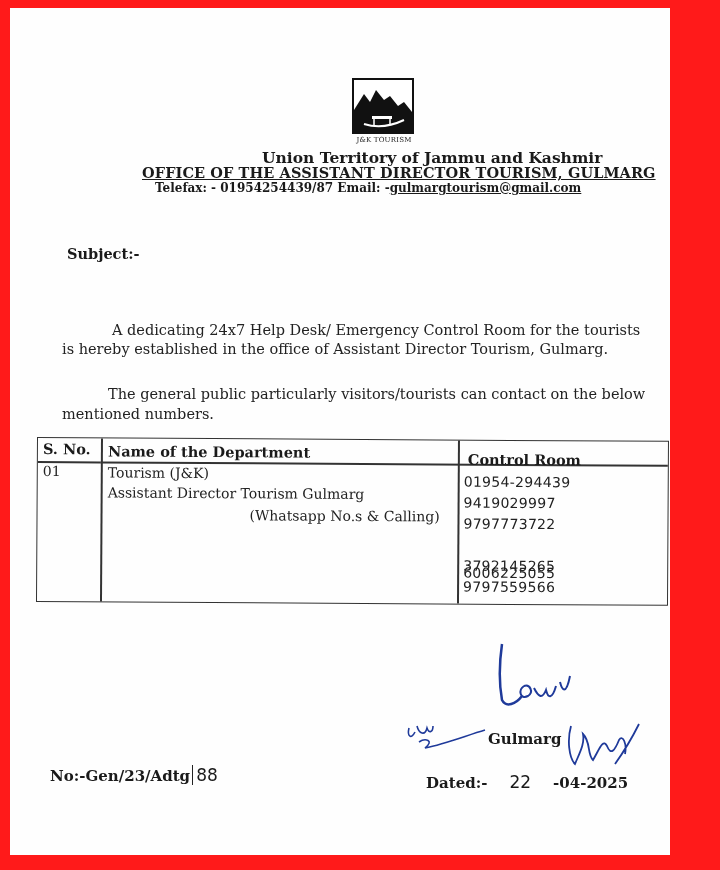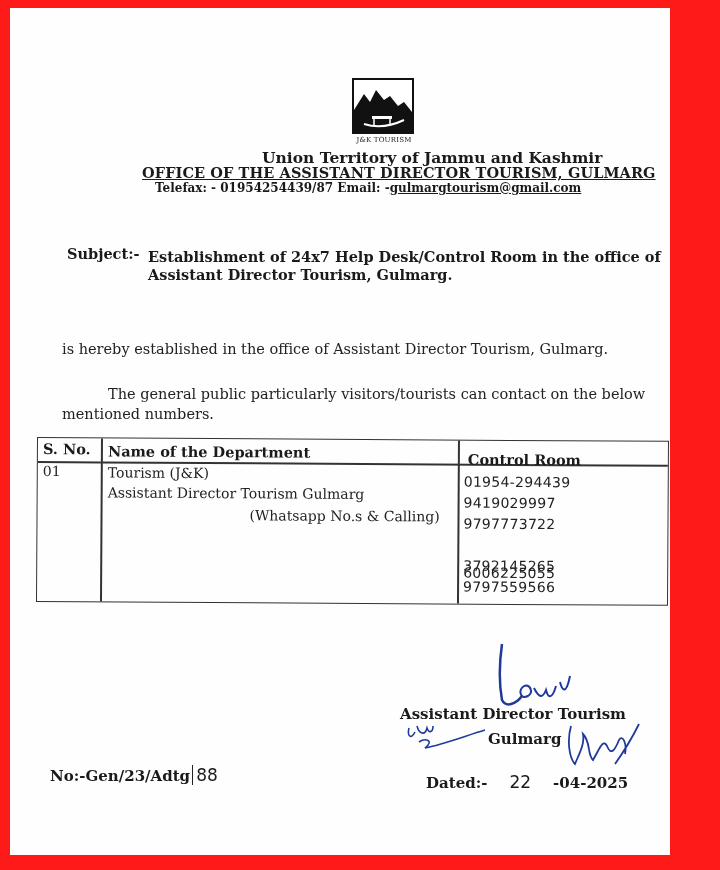--- a/index.html
+++ b/index.html
@@ -69,22 +69,22 @@
       </svg>
     </div>
     <div class="logo-caption">J&amp;K TOURISM</div>
   </div>
 
   <div class="abs h-ut">Union Territory of Jammu and Kashmir</div>
   <div class="abs h-office">OFFICE OF THE ASSISTANT DIRECTOR TOURISM, GULMARG</div>
   <div class="abs h-tel"><span>Telefax: - 01954254439/87 Email: -</span><span class="email">gulmargtourism@gmail.com</span></div>
 
   <div class="abs subj-label">Subject:-</div>
-  <div class="abs subj-text">Establishment of 24x7 Help Desk/Control Room in the office of Assistant Director Tourism, Gulmarg.</div>
 
+  <div class="abs para p1a">A dedicating 24x7 Help Desk/ Emergency Control Room for the tourists</div>
   <div class="abs para p1b">is hereby established in the office of Assistant Director Tourism, Gulmarg.</div>
   <div class="abs para p2a">The general public particularly visitors/tourists can contact on the below</div>
   <div class="abs para p2b">mentioned numbers.</div>
 
   <div class="table" style="left:27px; top:429px;">
     <div class="vline" style="left:63px;"></div>
     <div class="vline" style="left:420px;"></div>
     <div class="hline" style="left:0; width:63px; top:23px;"></div>
     <div class="hline" style="left:63px; right:0; top:23px;"></div>
 
@@ -110,17 +110,16 @@
     <path d="M44,48 C38,52 40,62 48,58 C54,54 50,46 44,48 M54,50 C58,58 62,62 66,52 C68,60 72,62 76,48 M80,44 C82,52 86,58 90,38" stroke="#1f3a9a" stroke-width="2" fill="none"></path>
   </svg>
   <svg class="sig-svg" style="left:395px; top:710px;" width="90" height="40" viewBox="0 0 90 40">
     <path d="M4,10 C2,18 6,22 10,14 M12,8 C14,16 20,18 22,10 C24,16 28,14 28,8" stroke="#1f3a9a" stroke-width="1.6" fill="none"></path>
     <path d="M14,24 C20,20 30,22 20,30 C40,26 60,18 80,12" stroke="#1f3a9a" stroke-width="1.6" fill="none"></path>
   </svg>
   <svg class="sig-svg" style="left:555px; top:712px;" width="80" height="50" viewBox="0 0 80 50">
     <path d="M6,6 C2,20 4,38 10,44 C14,34 20,24 18,14 C26,22 22,34 28,40 C34,30 38,18 42,26 C46,36 50,30 54,20 C58,14 62,24 60,34 M50,44 C60,30 68,16 74,4" stroke="#1f3a9a" stroke-width="1.8" fill="none"></path>
   </svg>
 
-  <div class="abs sig-title">Assistant Director Tourism</div>
   <div class="abs sig-place">Gulmarg</div>
   <div class="abs ref"><span>No:-Gen/23/Adtg</span><span class="num">88</span></div>
   <div class="abs dated"><span>Dated:-</span><span class="day">22</span><span>-04-2025</span></div>
 </div>
 
 </body></html>

